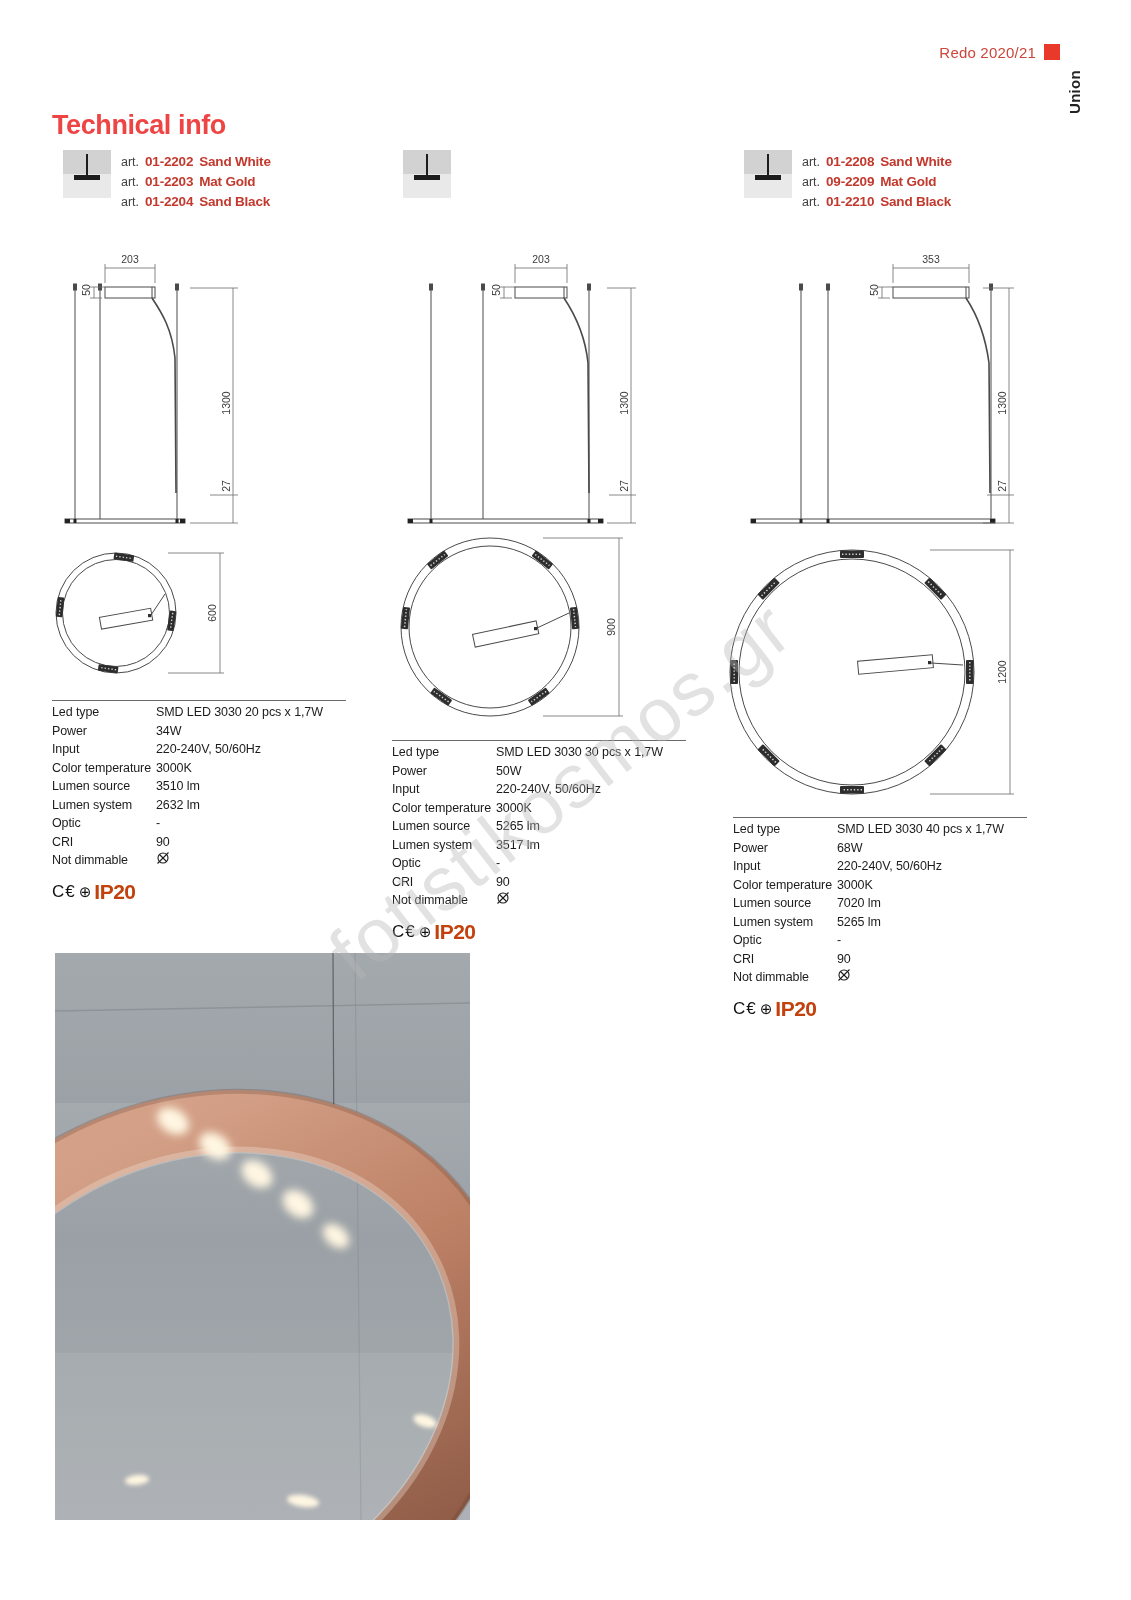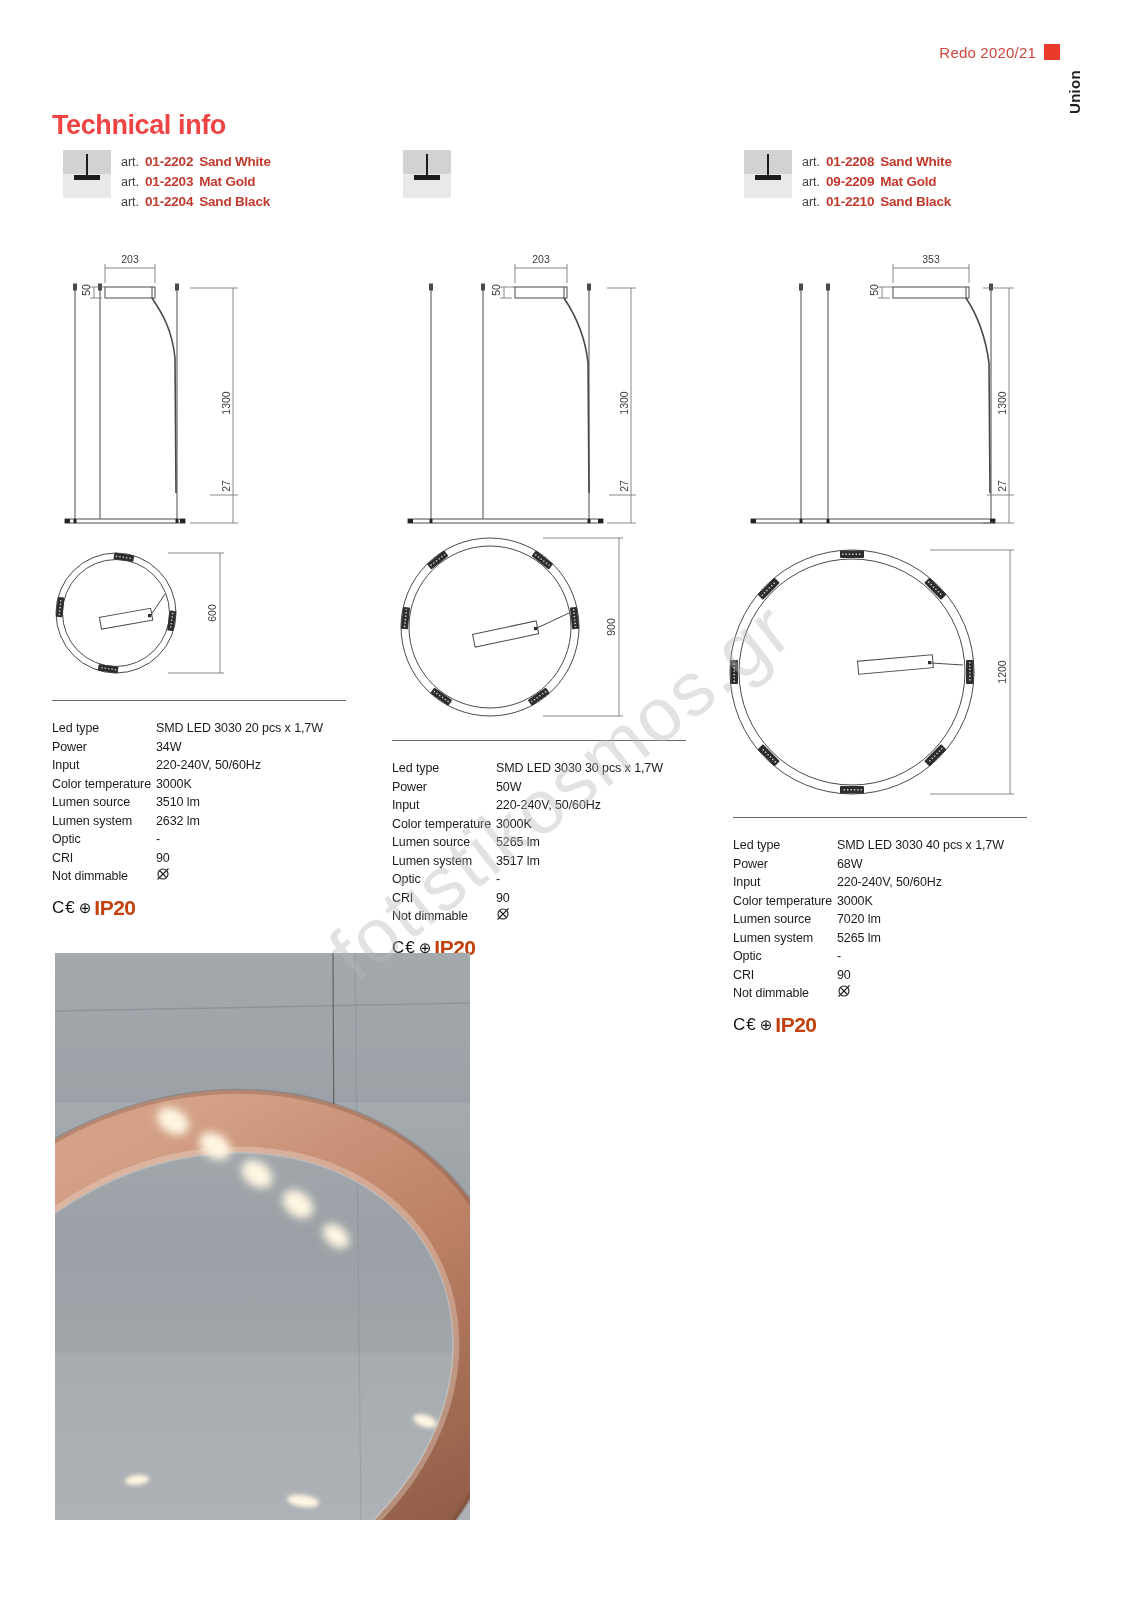--- a/index.html
+++ b/index.html
@@ -20,21 +20,21 @@
   .articon .bar{position:absolute;left:11px;top:25px;width:26px;height:5px;background:#1c1c1c;}
   .artlines{padding-top:2px;}
   .artline{font-size:13.5px;line-height:20px;white-space:nowrap;}
   .artline .pfx{color:#3f3f3f;font-size:12.5px;margin-right:6px;}
   .artline .num{color:#c2392e;font-weight:bold;margin-right:6px;letter-spacing:-.2px;}
   .artline .fin{color:#c2392e;font-weight:bold;letter-spacing:-.2px;}
   
   svg.drawing{position:absolute;overflow:visible;}
   svg.drawing text{font-family:"Liberation Sans",sans-serif;font-size:10.5px;fill:#3c3c3c;}
   
-  .spec{position:absolute;width:294px;border-top:1px solid #6a6a6a;padding-top:18px;background:transparent;}
+  .spec{position:absolute;width:294px;border-top:1px solid #6a6a6a;padding-top:2px;background:transparent;}
   .spec .row{display:flex;font-size:12.5px;line-height:18.5px;letter-spacing:-.1px;color:#1c1c1c;}
   .spec .lbl{width:104px;flex:0 0 auto;}
   .spec .val{flex:1;}
   .certs{display:flex;align-items:center;gap:3px;margin-top:9px;}
   .certs .ce{font-size:17px;color:#111;letter-spacing:1px;}
   .certs .earth{font-size:15px;color:#111;}
   .certs .ip{font-size:21px;font-weight:700;color:#c2410c;letter-spacing:-.5px;}
   
   .photo{position:absolute;left:55px;top:953px;width:415px;height:568px;overflow:hidden;}
   

